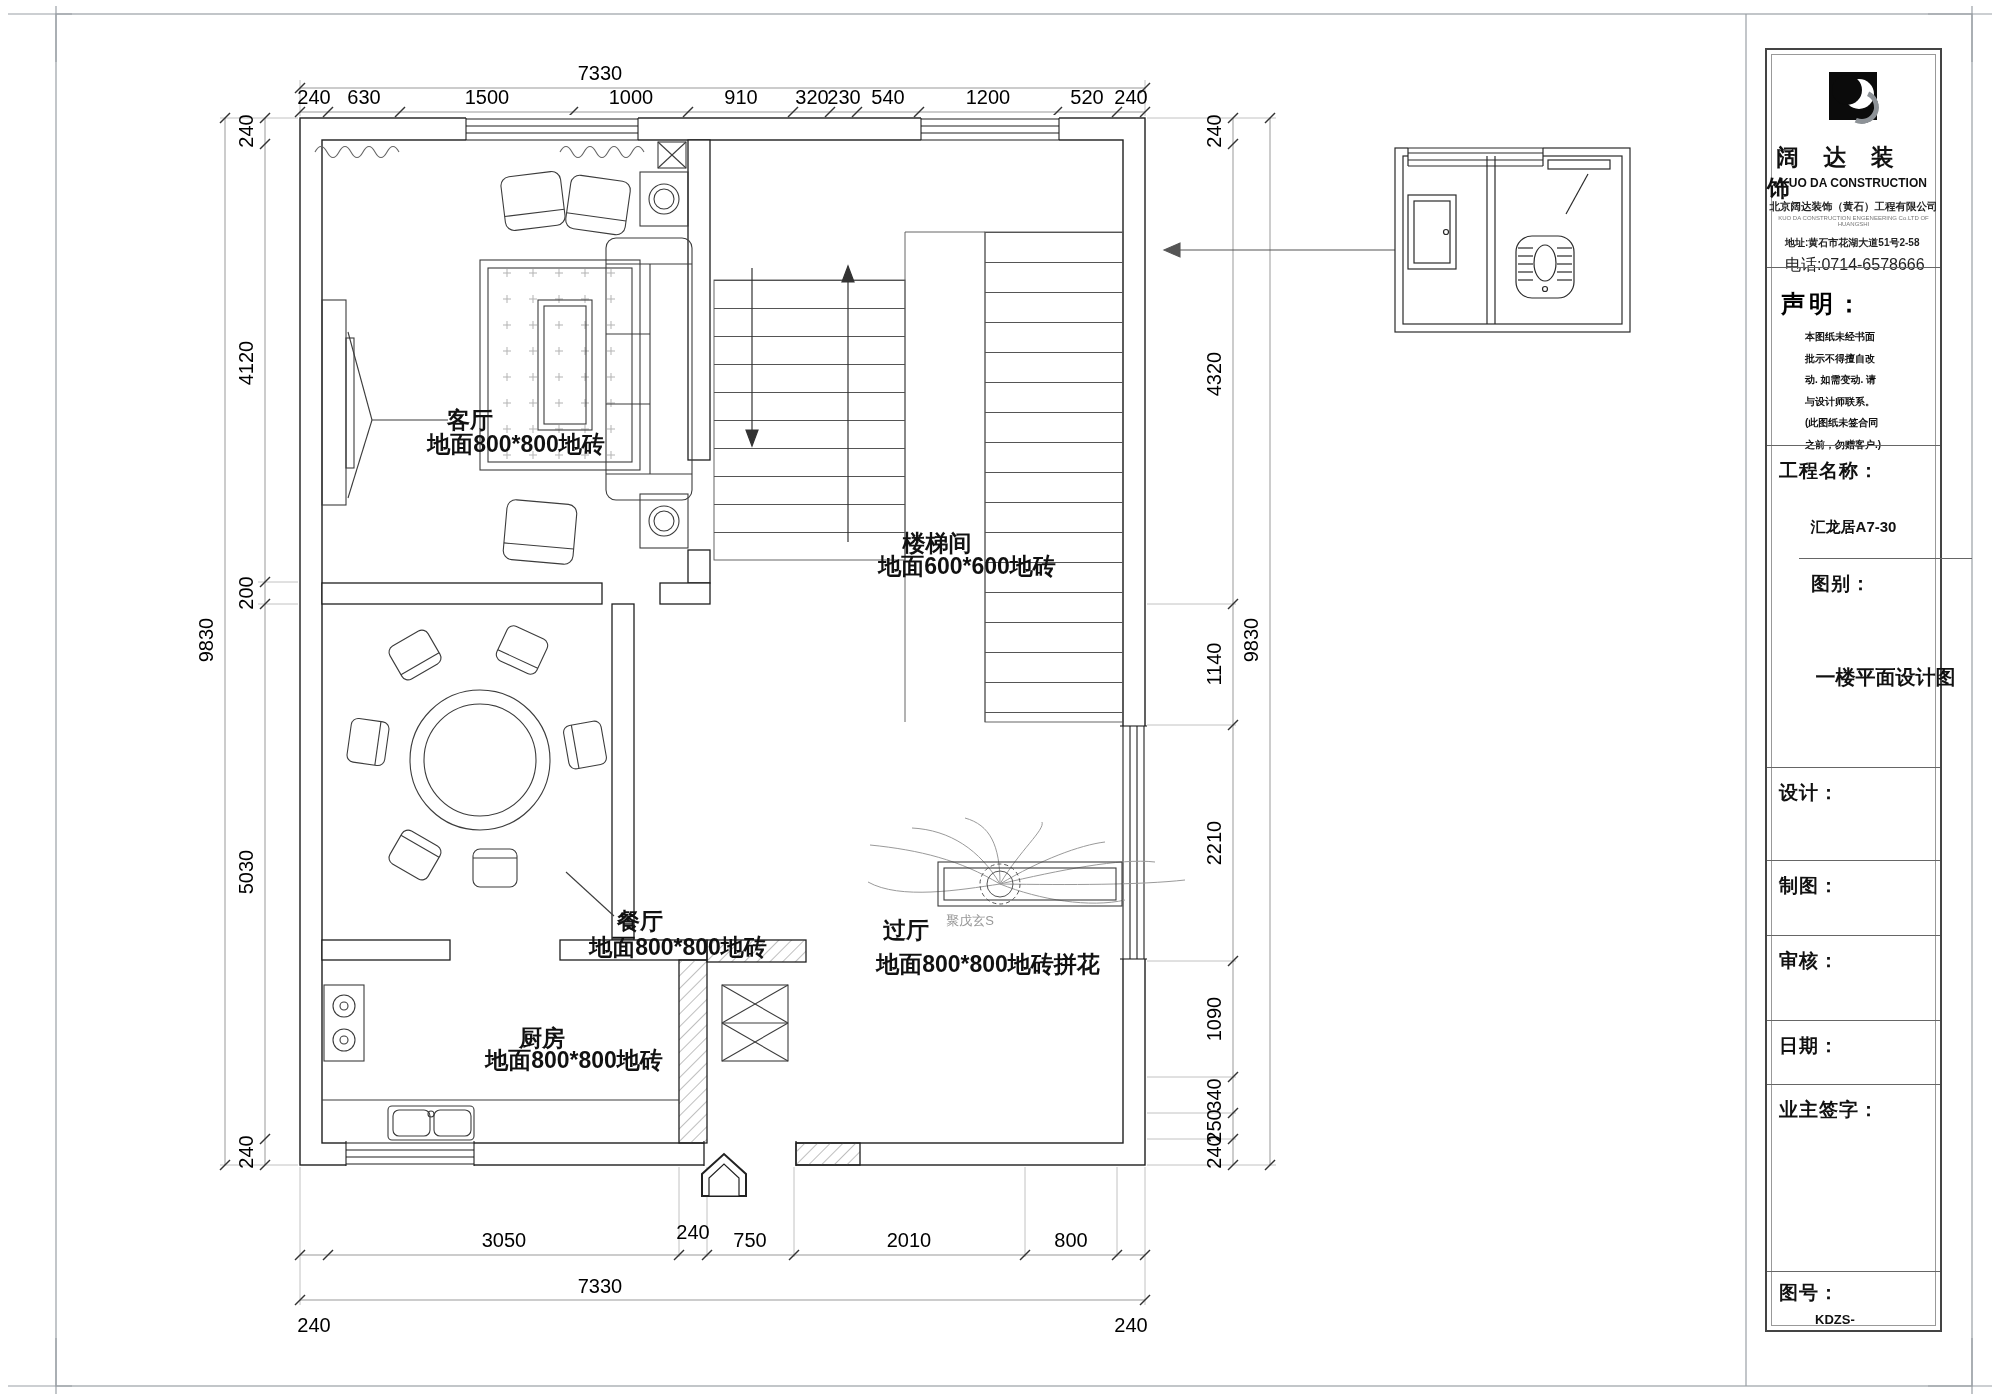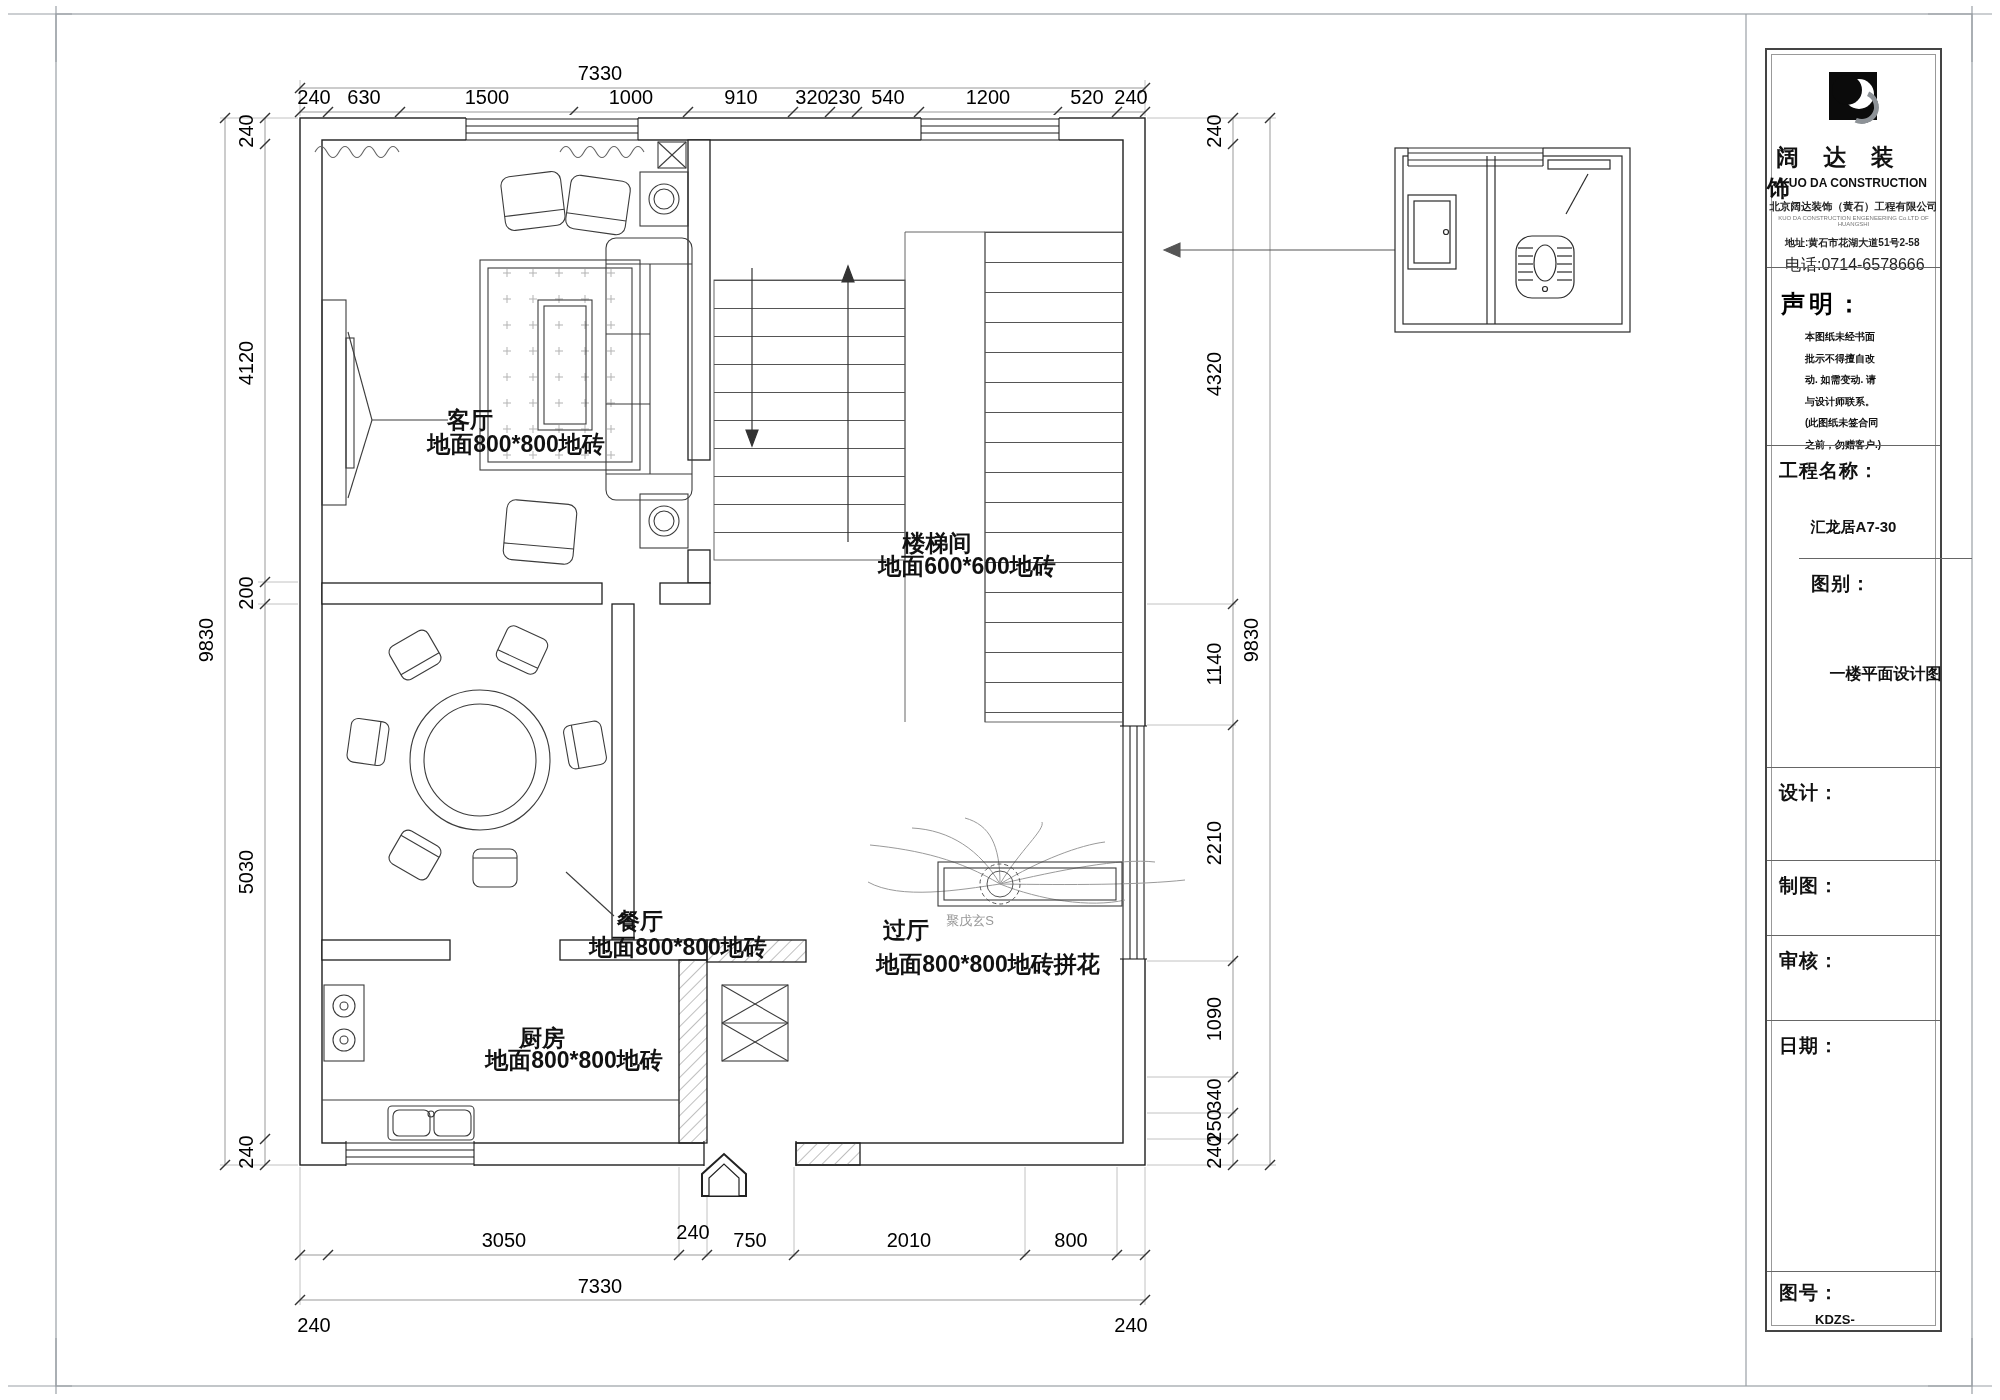--- a/index.html
+++ b/index.html
@@ -491,39 +491,42 @@
     </div>
   </div>
 
   <div class="tb-section" style="top:395px;height:129px;">
     <div class="tb-label">工程名称：</div>
     <div class="tb-value" style="top:72px;font-size:15px;">汇龙居A7-30</div>
   </div>
 
   <div class="tb-section" style="top:508px;height:193px;margin-left:32px;">
     <div class="tb-label">图别：</div>
-    <div class="tb-value" style="top:105px;font-size:16px;">一楼平面设计图</div>
+    <div class="tb-value" style="top:105px;font-size:20px;">一楼平面设计图</div>
   </div>
 
   <div class="tb-section" style="top:810px;height:75px;">
     <div class="tb-label">制图：</div>
   </div>
 
   <div class="tb-section" style="top:717px;height:93px;">
     <div class="tb-label">设计：</div>
   </div>
 
   <div class="tb-section" style="top:885px;height:85px;">
     <div class="tb-label">审核：</div>
   </div>
 
   <div class="tb-section" style="top:970px;height:64px;">
     <div class="tb-label">日期：</div>
   </div>
 
+  <div class="tb-section" style="top:1034px;height:175px;">
+    <div class="tb-label">业主签字：</div>
+  </div>
 
   <div class="tb-section" style="top:1209px;height:75px;margin-top:12px;">
     <div class="tb-label" style="top:8px;">图号：</div>
     <div class="tb-value" style="top:40px;font-size:13px;text-align:left;left:48px;width:auto;">KDZS-</div>
   </div>
 </div>
 
 
 
 

